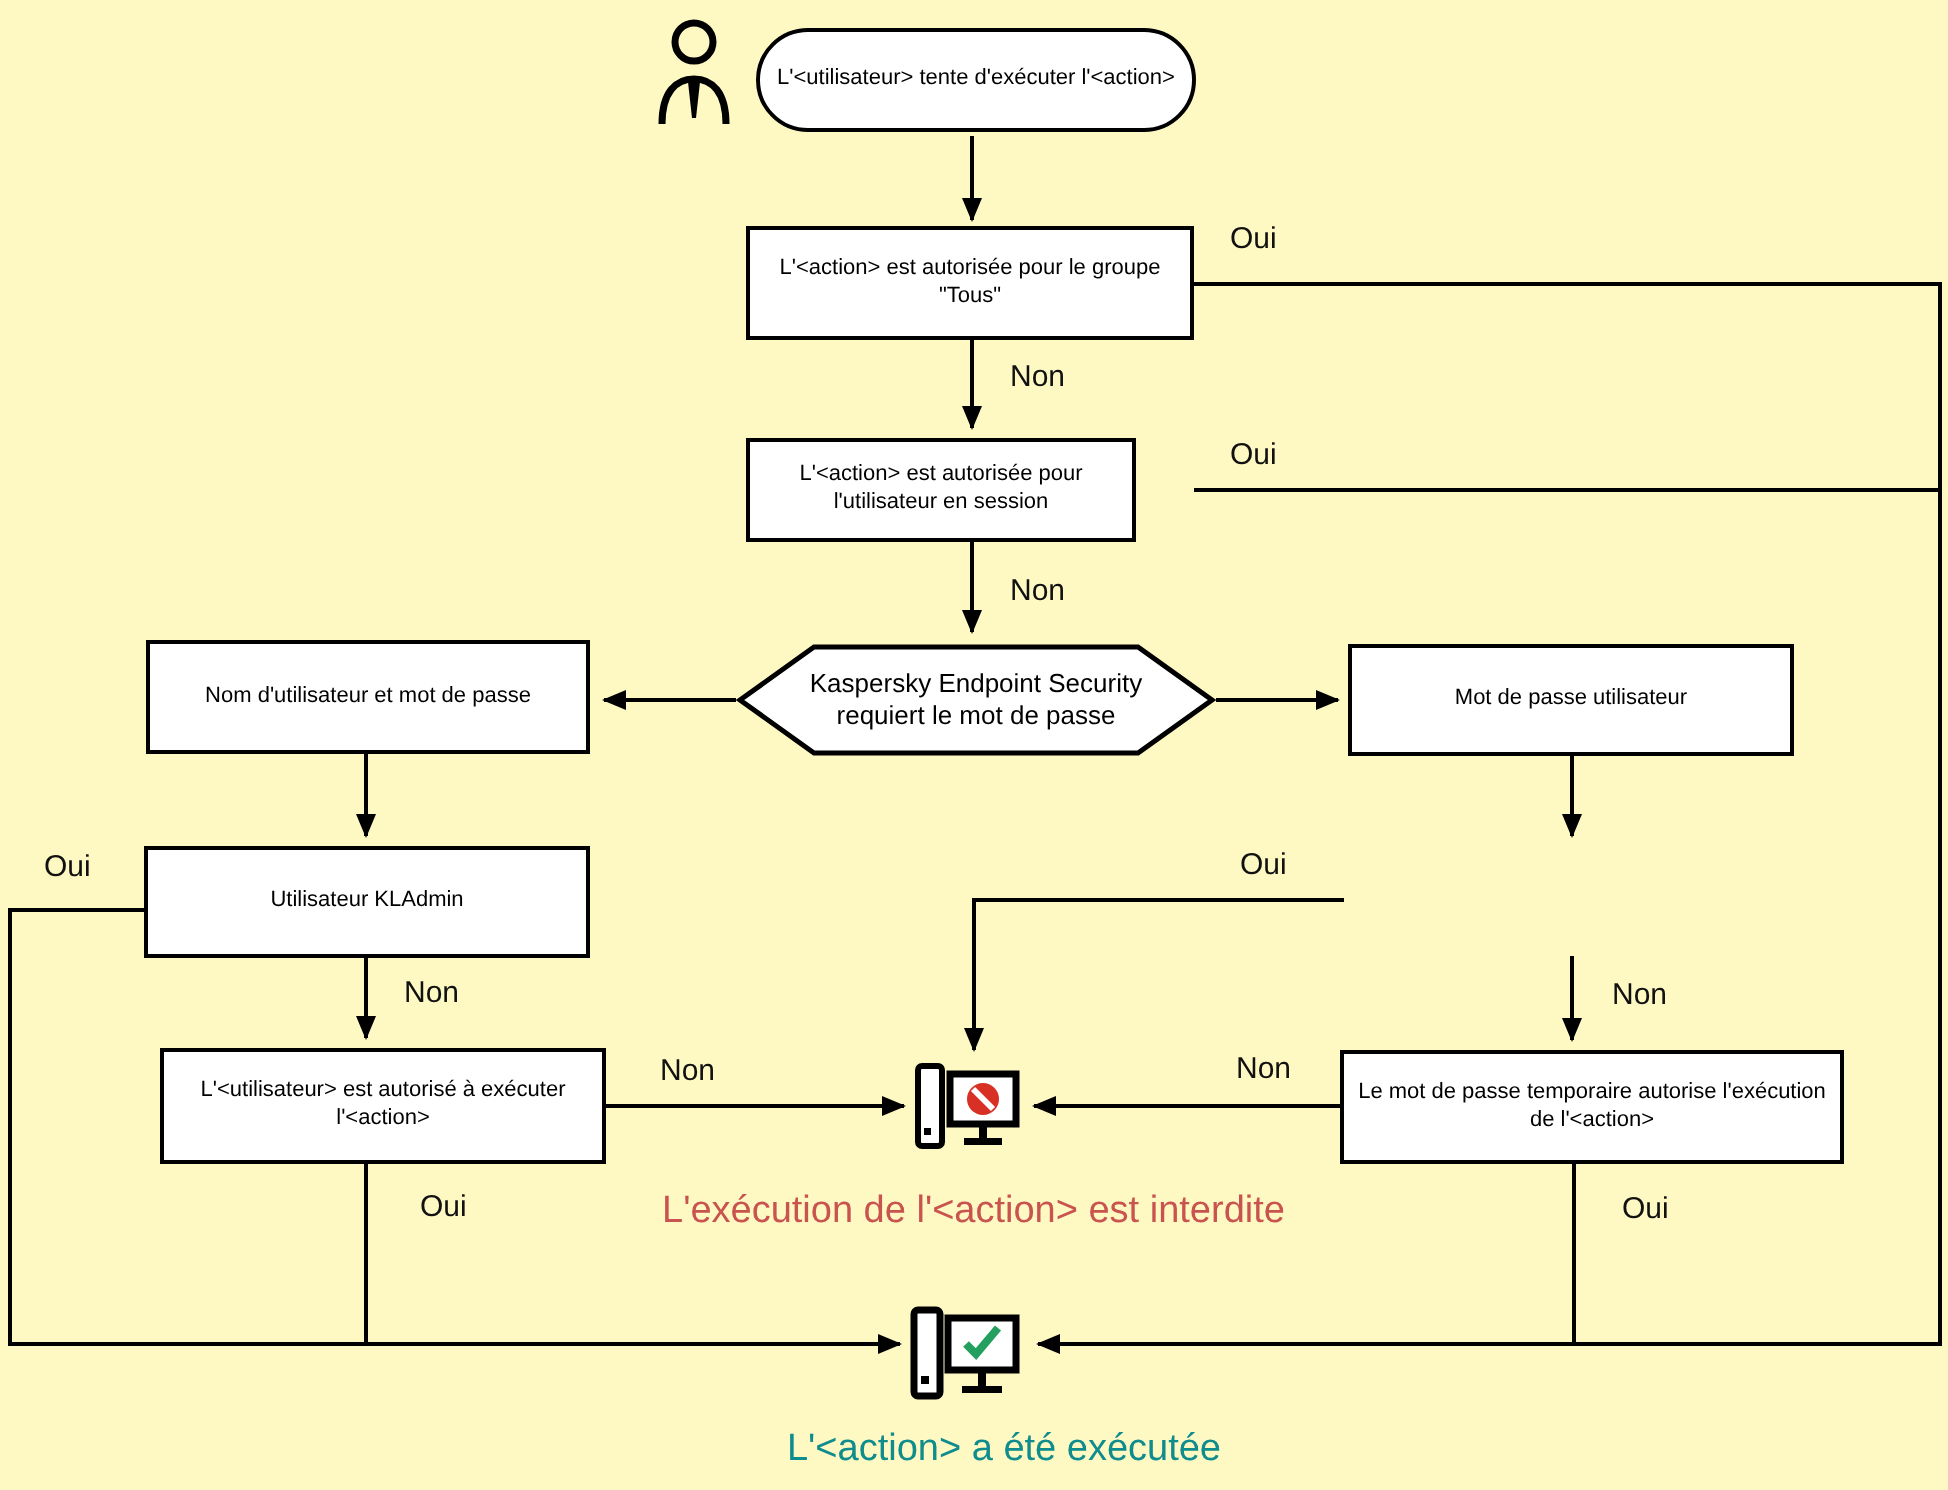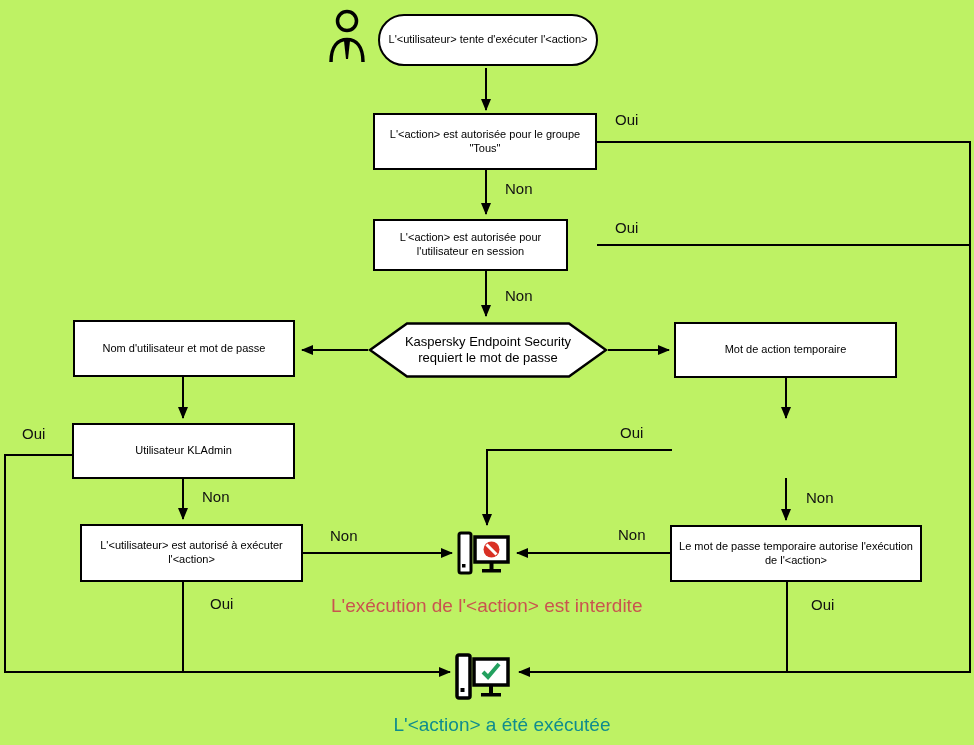--- a/index.html
+++ b/index.html
@@ -1,19 +1,19 @@
 <!DOCTYPE html>
 <html><head>
 <meta charset="utf-8">
 <style>
   html,body{margin:0;padding:0;background:#ffffff;}
   .canvas{
     position:relative;
     width:974px;height:745px;
-    background:#bef264;
+    background:#fef9c3;
     font-family:"Liberation Sans","DejaVu Sans",sans-serif;
     color:#000;
     overflow:hidden;
   }
   .layer{position:absolute;left:0;top:0;width:974px;height:745px;}
   .node{
     position:absolute;
     box-sizing:border-box;
     border:2px solid #000;
     background:#fff;
@@ -92,21 +92,21 @@
       <polygon points="2,28 39,1.5 201,1.5 238,28 201,54.5 39,54.5" fill="#fff" stroke="#000" stroke-width="2.5"></polygon>
     </svg>
     <div class="hex-label">Kaspersky Endpoint Security requiert le mot de passe</div>
   </div>
 
   <div class="node" style="left:73px;top:320px;width:222px;height:57px">
     <span>Nom d'utilisateur et mot de passe</span>
   </div>
 
   <div class="node" style="left:674px;top:322px;width:223px;height:56px">
-    <span>Mot de action temporaire</span>
+    <span>Mot de passe utilisateur</span>
   </div>
 
   <div class="node" style="left:72px;top:423px;width:223px;height:56px">
     <span>Utilisateur KLAdmin</span>
   </div>
 
 
   <div class="node" style="left:80px;top:524px;width:223px;height:58px">
     <span>L'&lt;utilisateur&gt; est autorisé à exécuter l'&lt;action&gt;</span>
   </div>

